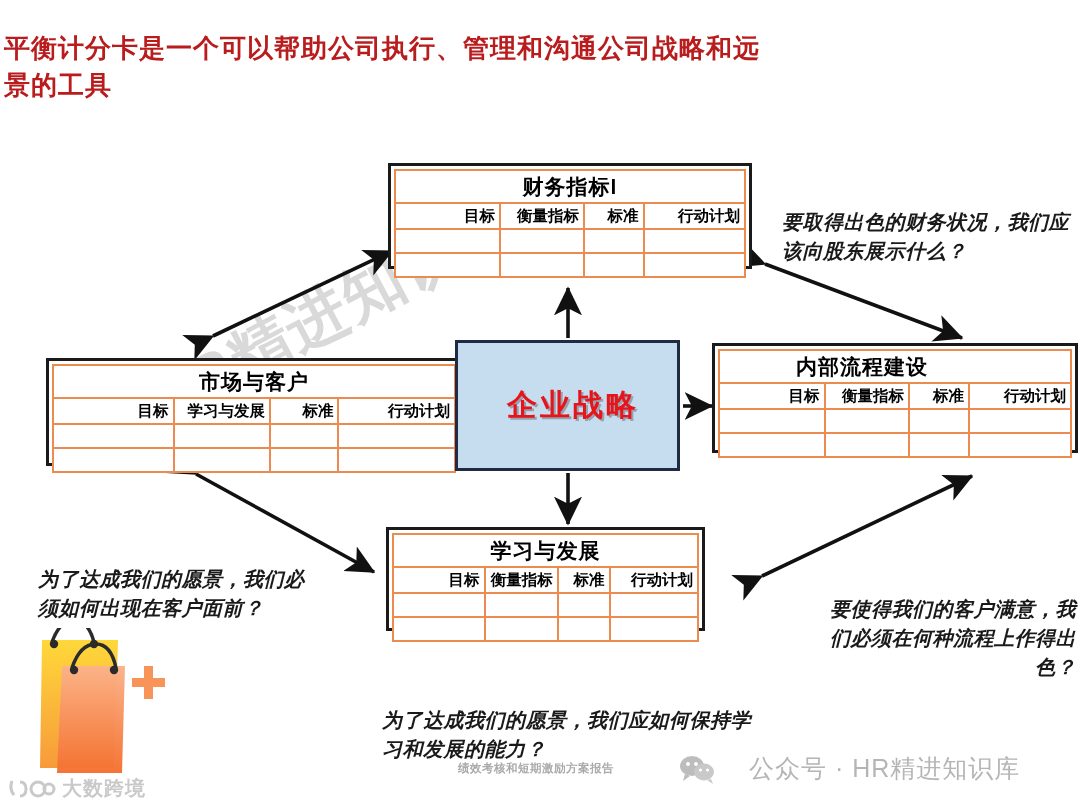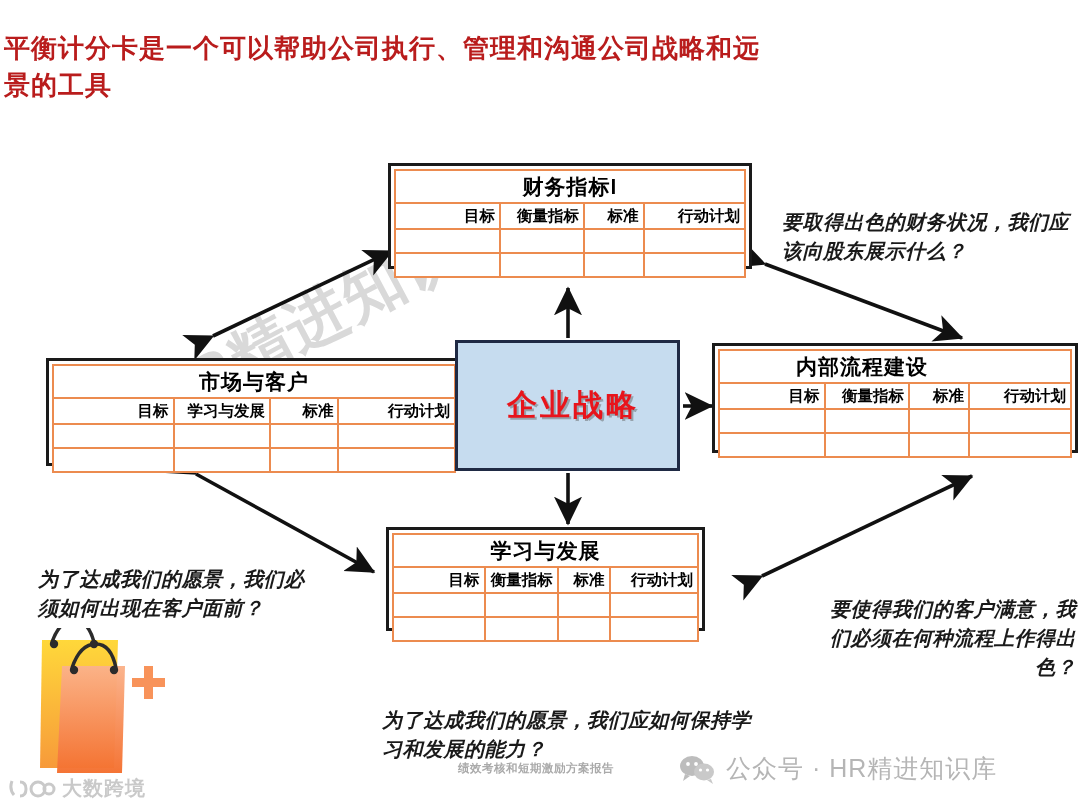--- a/index.html
+++ b/index.html
@@ -179,20 +179,21 @@
     display: flex;
     align-items: center;
     gap: 10px;
     z-index: 6;
   }
 
   #footer-wechat .wx-text {
     font-size: 25px;
     color: #b5b5b5;
     letter-spacing: 1px;
+    margin-left: 23px;
   }
 
   
   #bag-mark {
     position: absolute;
     left: 10px;
     top: 628px;
     width: 180px;
     height: 182px;
     z-index: 2;

